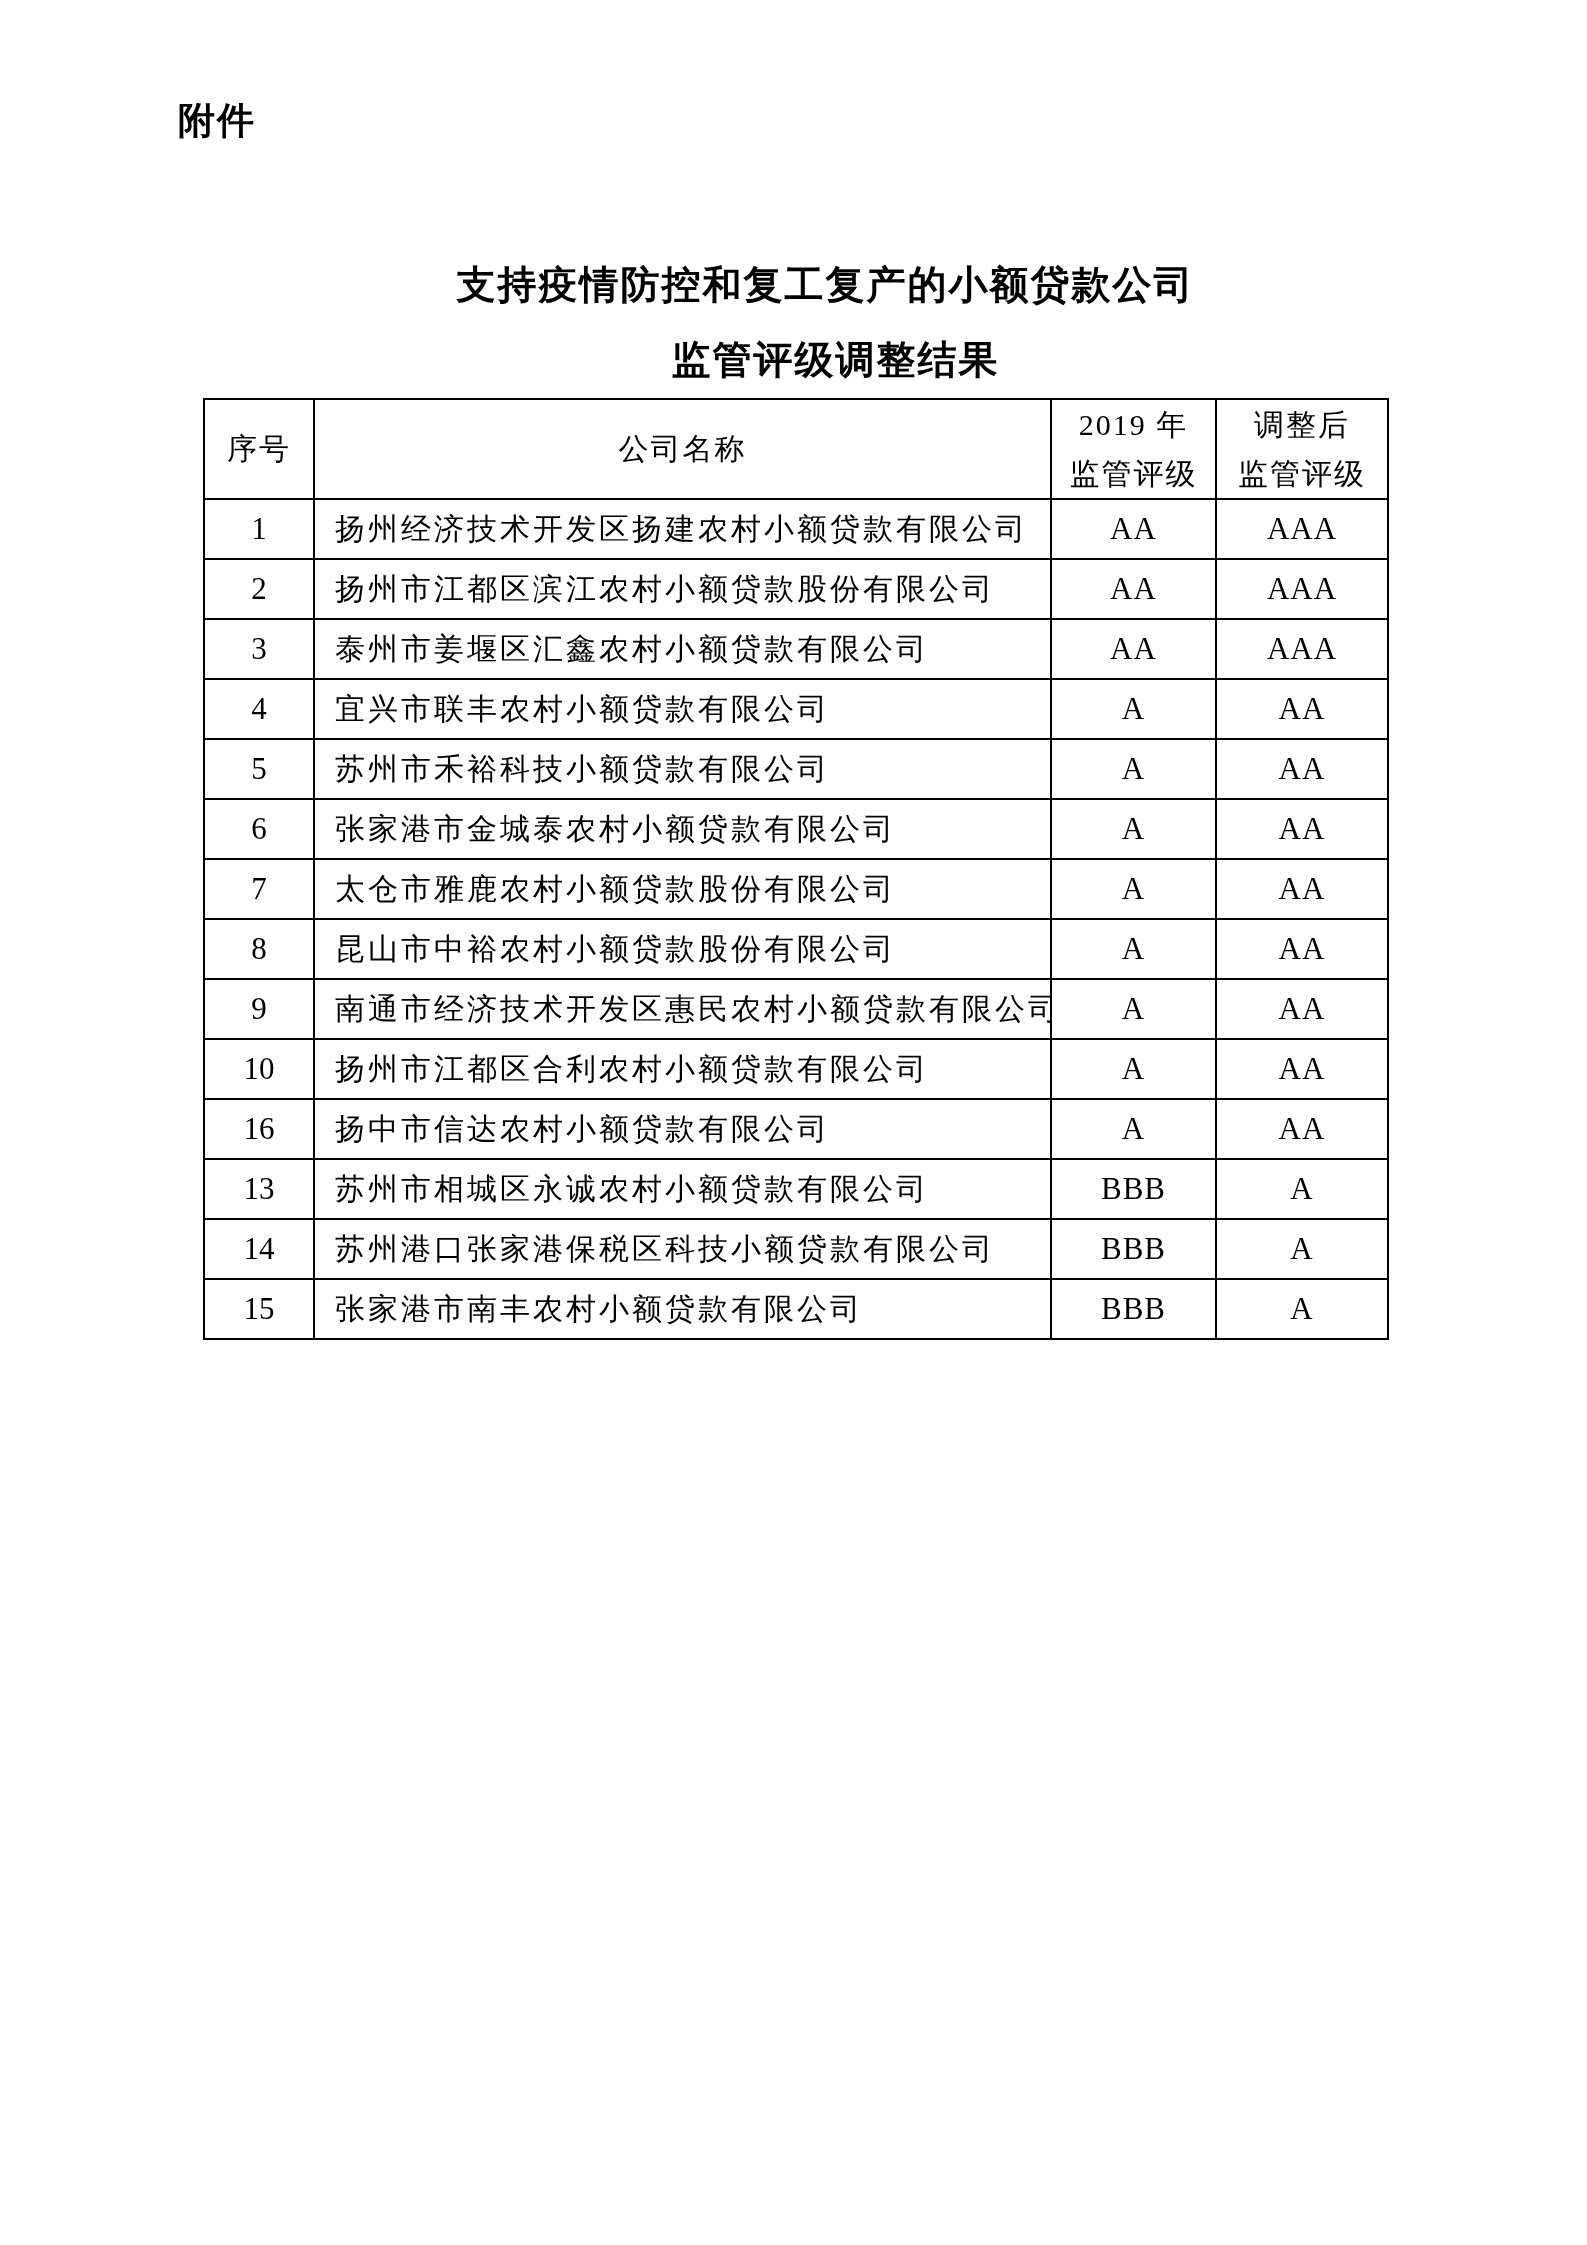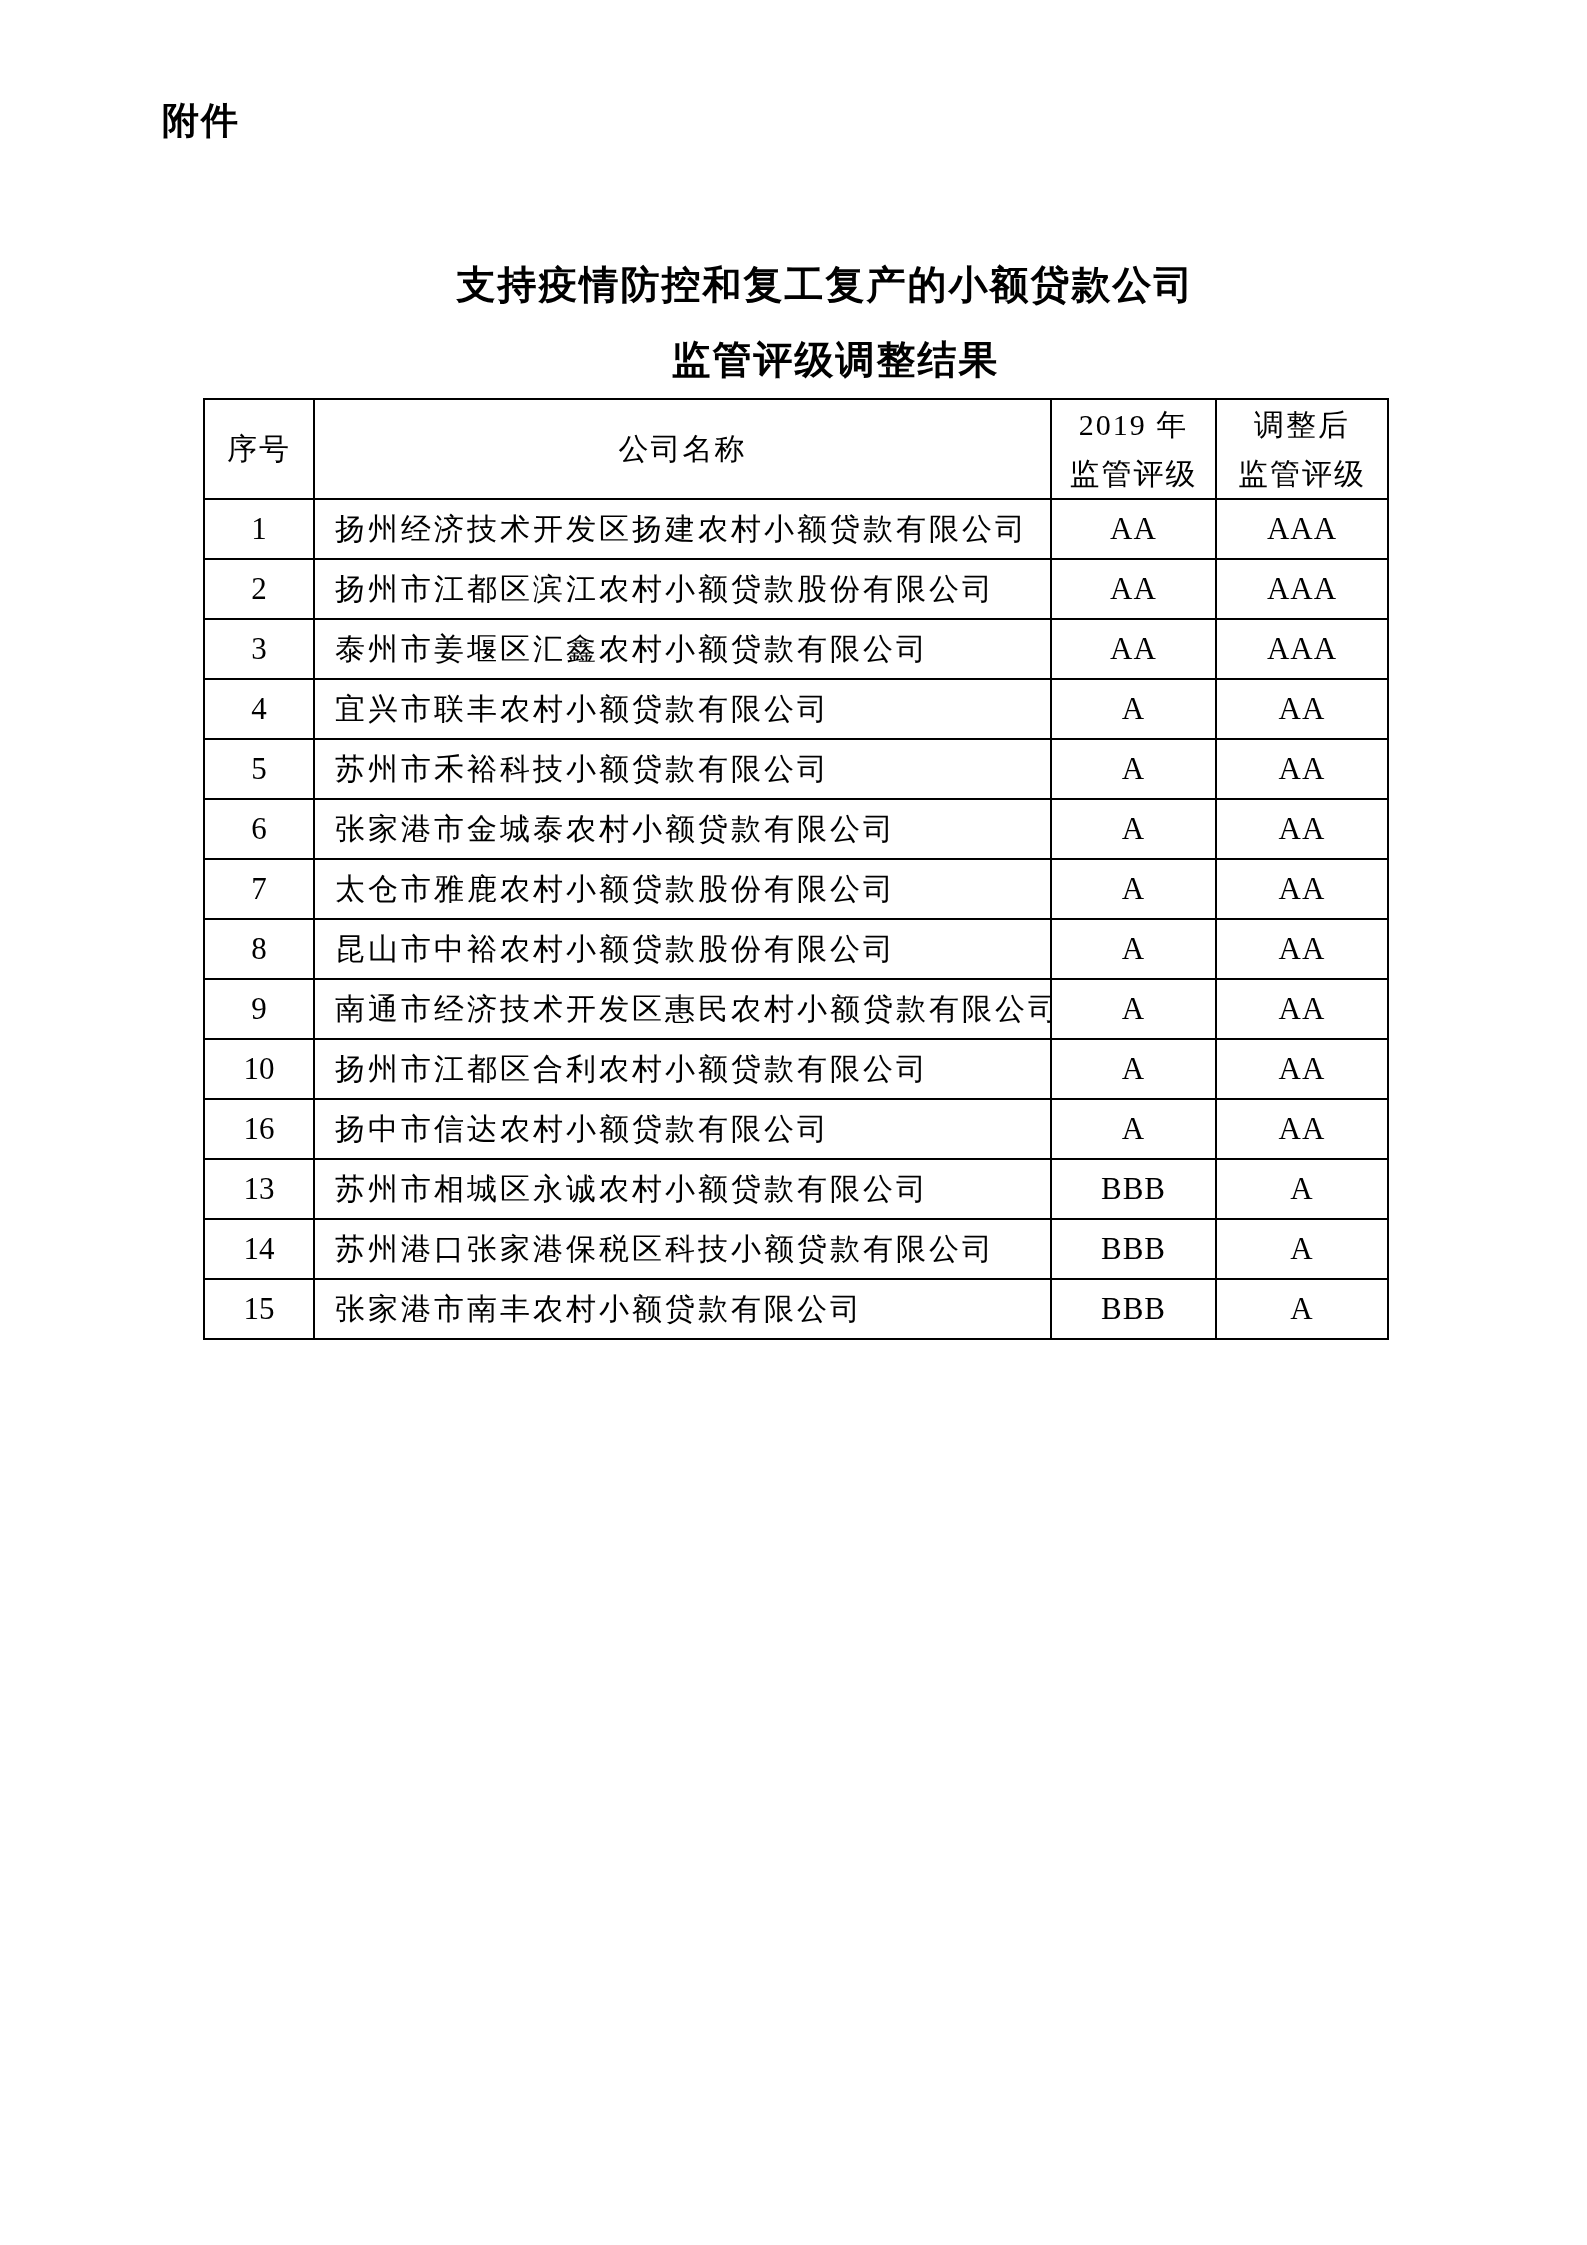--- a/index.html
+++ b/index.html
@@ -9,21 +9,21 @@
   }
   body {
     position: relative;
     width: 1587px;
     height: 2245px;
     font-family: "Liberation Serif", serif;
     color: #000000;
   }
   .attachment {
     position: absolute;
-    left: 162px;
+    left: 178px;
     top: 96px;
     font-family: Liberation Sans, sans-serif;
     font-weight: bold;
     font-size: 37px;
     letter-spacing: 2px;
   }
   .doc-title {
     position: absolute;
     left: 0;
     width: 100%;

